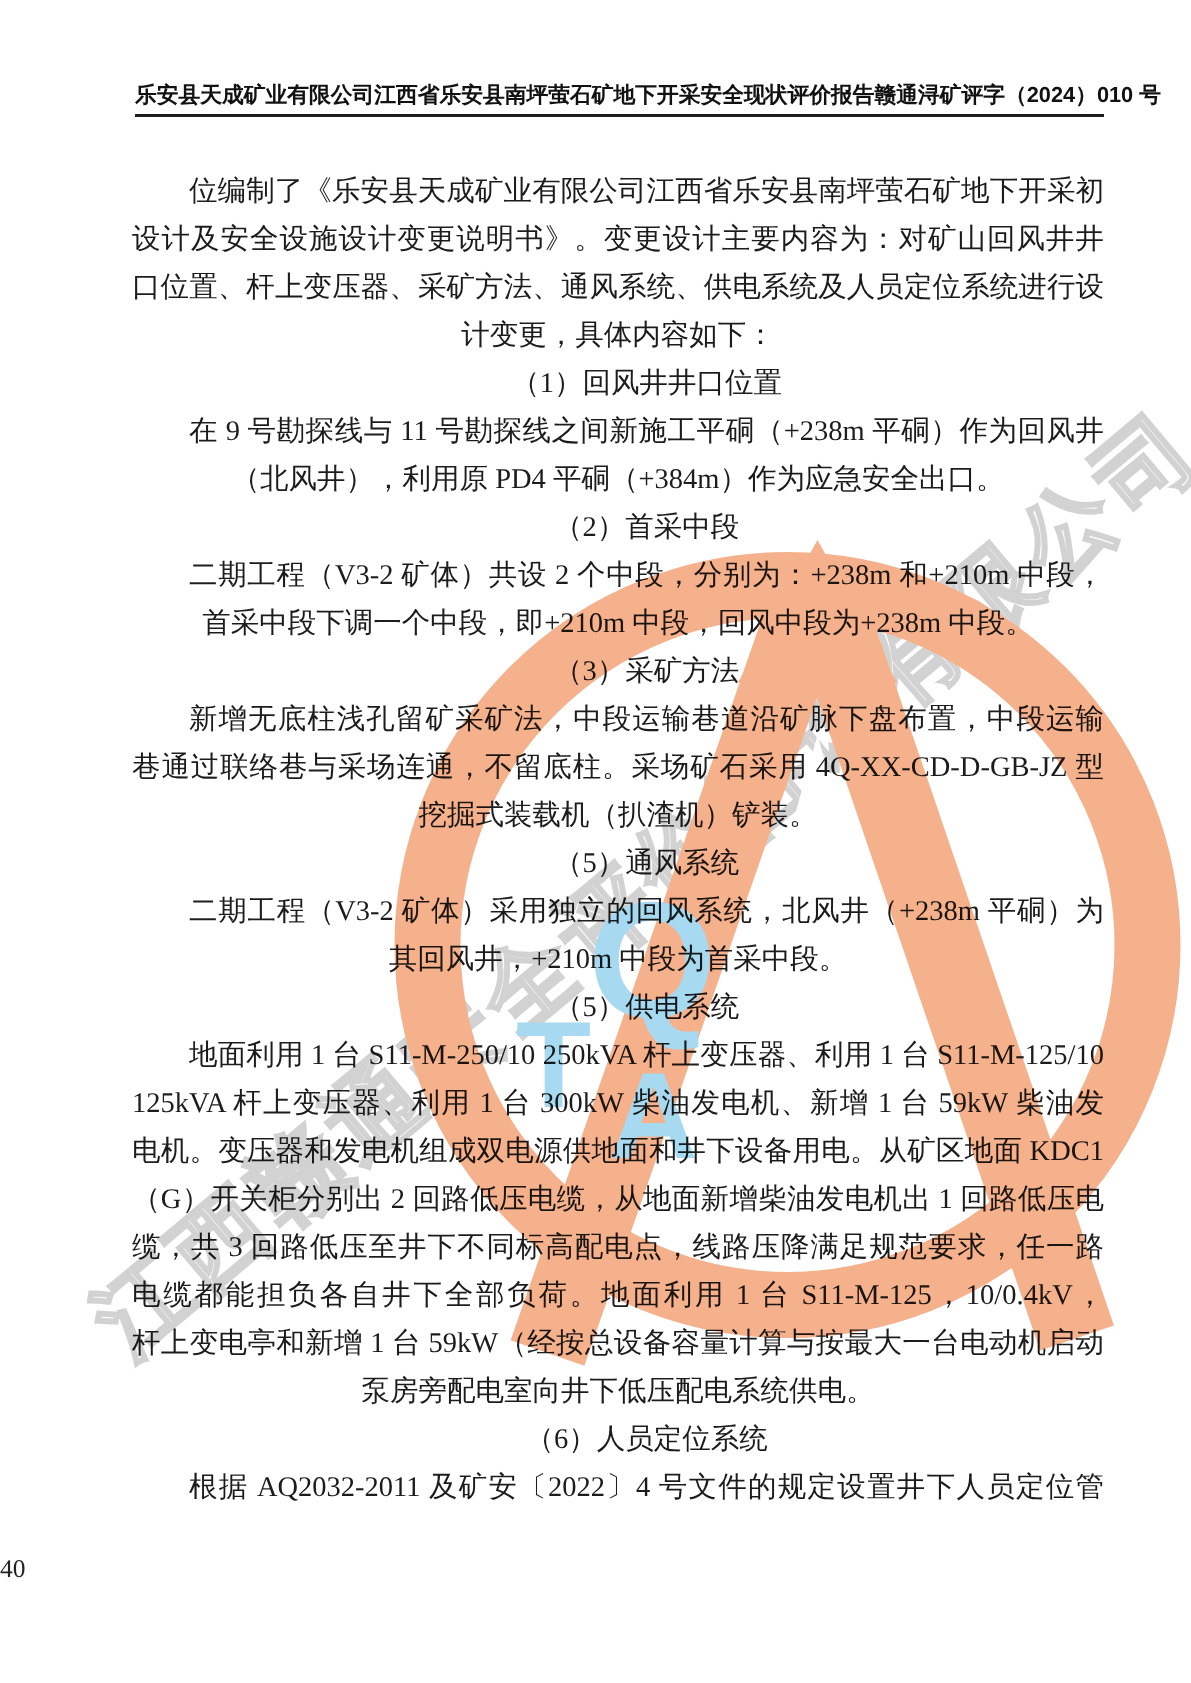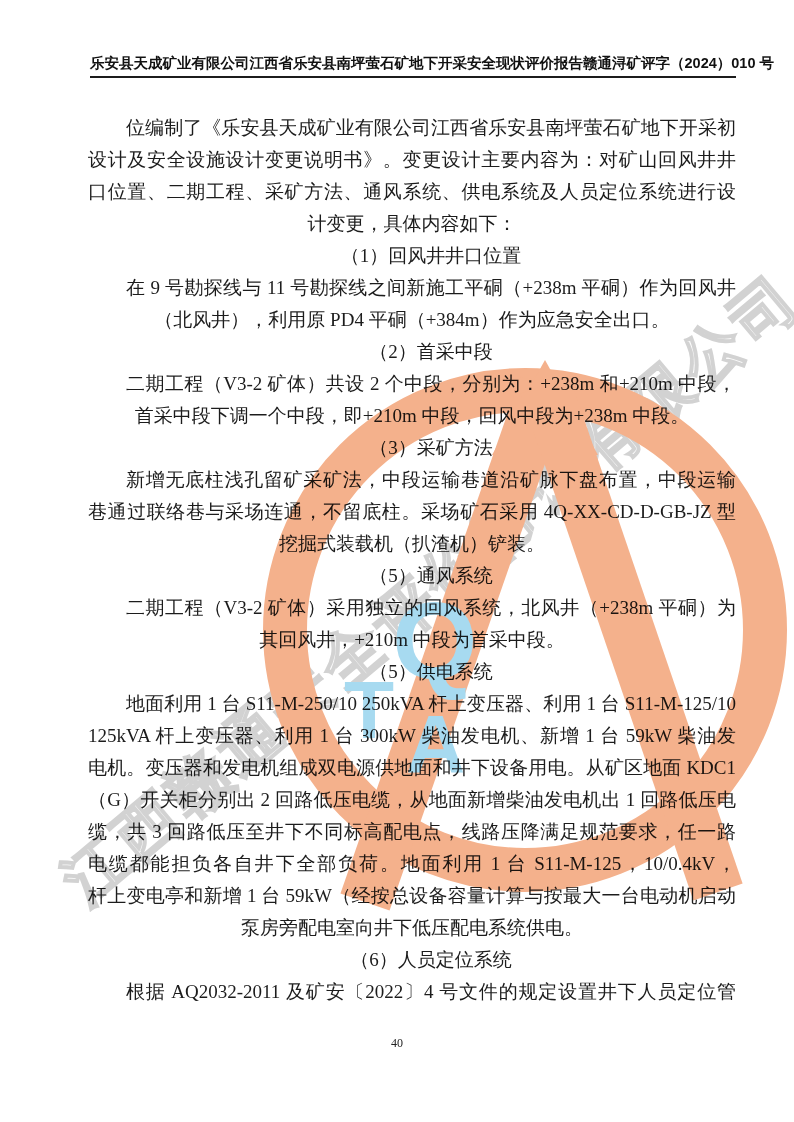--- a/index.html
+++ b/index.html
@@ -22,22 +22,22 @@
   
   .body-text{
     position:absolute;left:88px;top:112px;width:648px;
     font-size:19px;color:#1c1c1c;
   }
   .line{height:32px;line-height:32px;overflow:hidden;text-align:center;}
   .ind{text-indent:38px;}
   .j{text-align:justify;text-align-last:justify;}
   
   .footer{
-    position:absolute;left:0;top:1036px;width:100%;text-align:center;
-    font-size:12px;color:#222;
+    position:absolute;left:0;top:1036px;width:100%;
+    font-size:17px;color:#222;
   }
   
   .watermark{
     position:absolute;inset:0;pointer-events:none;
     mix-blend-mode:multiply;z-index:5;
   }
   .wm-company{
     position:absolute;left:45px;top:858px;
     transform:rotate(-40deg);transform-origin:0 0;
     font-family:"Liberation Sans","DejaVu Sans",sans-serif;
@@ -54,21 +54,21 @@
 
   <div class="header">
     <span>乐安县天成矿业有限公司江西省乐安县南坪萤石矿地下开采安全现状评价报告</span>
     <span>赣通浔矿评字（2024）010 号</span>
   </div>
   <div class="header-rule"></div>
 
   <div class="body-text">
       <div class="line ind j">位编制了《乐安县天成矿业有限公司江西省乐安县南坪萤石矿地下开采初步</div>
       <div class="line j">设计及安全设施设计变更说明书》。变更设计主要内容为：对矿山回风井井</div>
-      <div class="line j">口位置、二期工程、采矿方法、通风系统、供电系统及人员定位系统进行设</div>
+      <div class="line j">口位置、杆上变压器、采矿方法、通风系统、供电系统及人员定位系统进行设</div>
       <div class="line ">计变更，具体内容如下：</div>
       <div class="line ind">（1）回风井井口位置</div>
       <div class="line ind j">在 9 号勘探线与 11 号勘探线之间新施工平硐（+238m 平硐）作为回风井</div>
       <div class="line ">（北风井），利用原 PD4 平硐（+384m）作为应急安全出口。</div>
       <div class="line ind">（2）首采中段</div>
       <div class="line ind j">二期工程（V3-2 矿体）共设 2 个中段，分别为：+238m 和+210m 中段，</div>
       <div class="line ">首采中段下调一个中段，即+210m 中段，回风中段为+238m 中段。</div>
       <div class="line ind">（3）采矿方法</div>
       <div class="line ind j">新增无底柱浅孔留矿采矿法，中段运输巷道沿矿脉下盘布置，中段运输</div>
       <div class="line j">巷通过联络巷与采场连通，不留底柱。采场矿石采用 4Q-XX-CD-D-GB-JZ 型</div>

